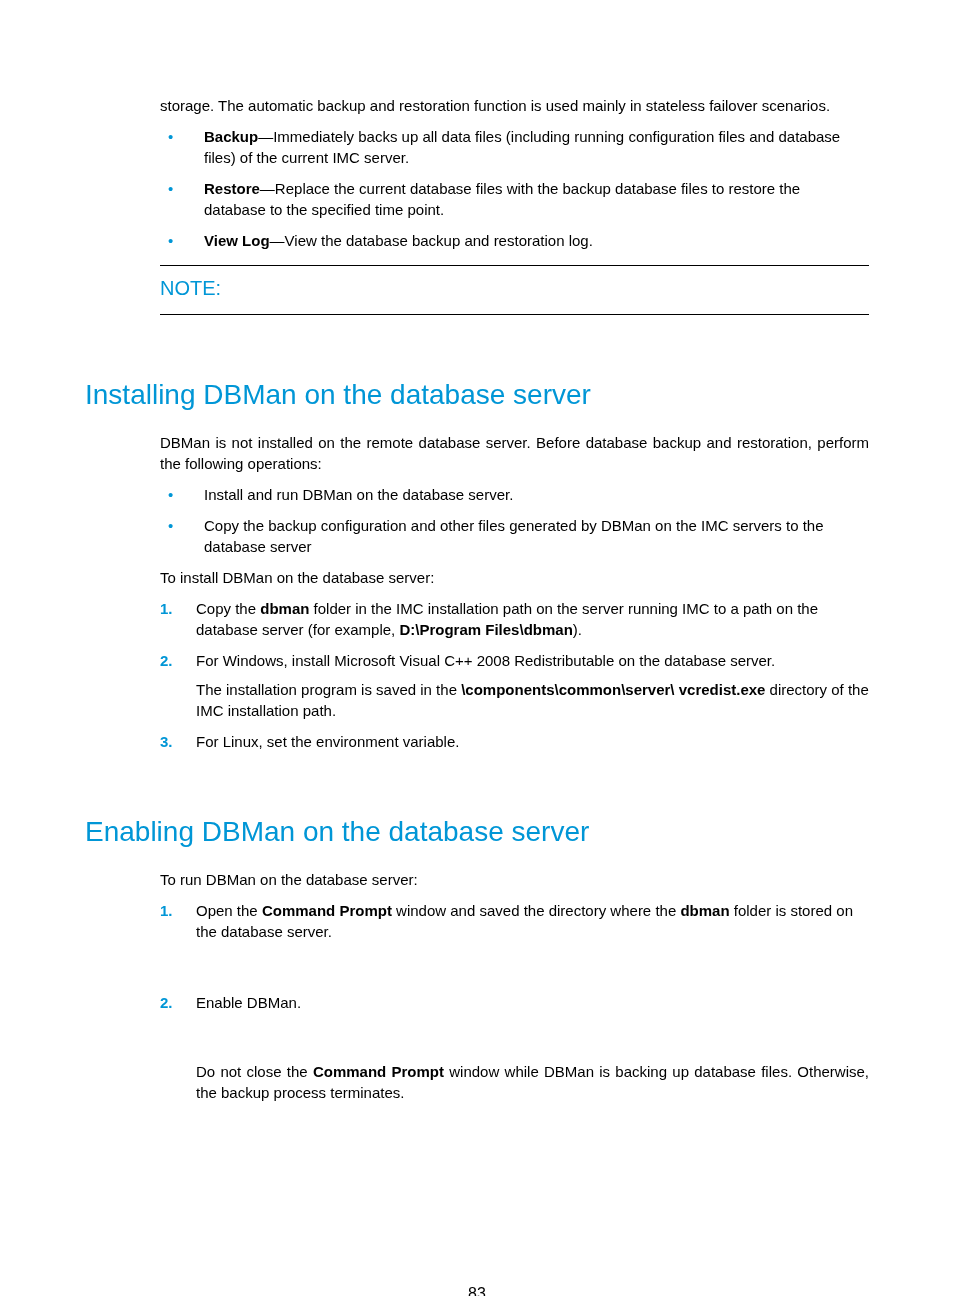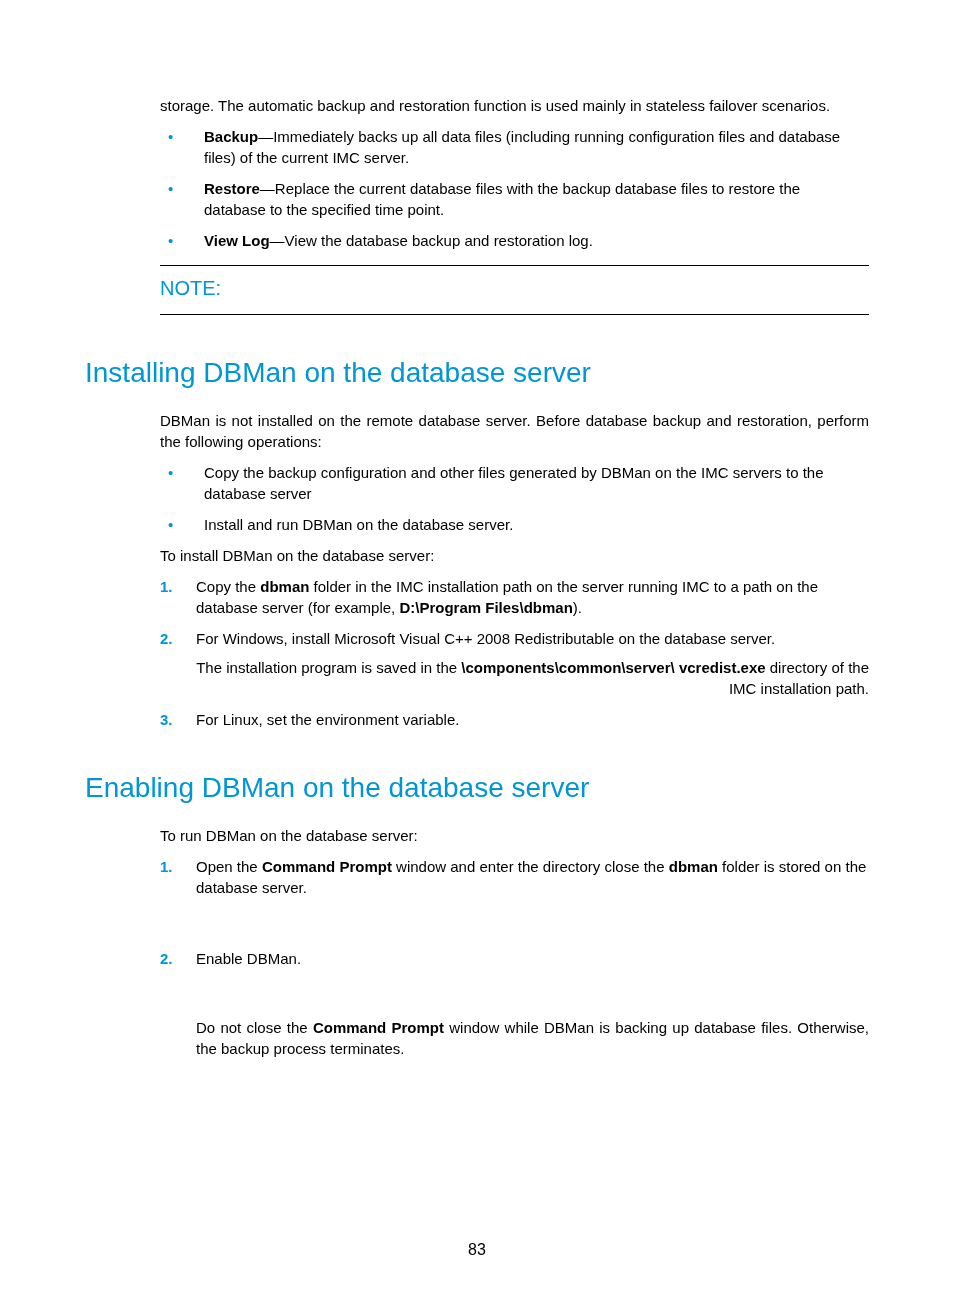--- a/index.html
+++ b/index.html
@@ -48,21 +48,21 @@
   }
   .note-label {
     color: #0096d6;
     font-size: 20px;
     margin-bottom: 4px;
   }
   h2 {
     font-size: 28px;
     font-weight: normal;
     color: #0096d6;
-    margin: 38px 0 18px 0;
+    margin: 60px 0 18px 0;
   }
   ol.steps {
     list-style: none;
     padding: 0;
     margin: 0;
     counter-reset: step;
   }
   ol.steps > li {
     position: relative;
     padding-left: 36px;
@@ -73,21 +73,20 @@
     content: counter(step) ".";
     position: absolute;
     left: 0;
     top: 0;
     color: #0096d6;
     font-weight: bold;
     font-size: 15px;
   }
   .sub-para {
     margin-top: 8px;
-    text-align: right;
   }
   .gap {
     height: 40px;
   }
   .page-number {
     text-align: center;
     font-size: 16px;
     margin-top: 180px;
   }
 </style>
@@ -107,22 +106,22 @@
 
   <div class="note-box">
     <div class="note-label">NOTE:</div>
   </div>
 
   <h2>Installing DBMan on the database server</h2>
 
   <div class="indent">
     <p style="text-align:justify">DBMan is not installed on the remote database server. Before database backup and restoration, perform the following operations:</p>
     <ul class="bullets">
+      <li>Install and run DBMan on the database server.</li>
       <li>Copy the backup configuration and other files generated by DBMan on the IMC servers to the database server</li>
-      <li>Install and run DBMan on the database server.</li>
     </ul>
     <p>To install DBMan on the database server:</p>
     <ol class="steps">
       <li>
         <span>Copy the </span><span class="bold">dbman</span><span> folder in the IMC installation path on the server running IMC to a path on the database server (for example, </span><span class="bold">D:\Program Files\dbman</span><span>).</span>
       </li>
       <li>
         <span>For Windows, install Microsoft Visual C++ 2008 Redistributable on the database server.</span>
         <p class="sub-para"><span>The installation program is saved in the </span><span class="bold">\components\common\server\ vcredist.exe </span><span>directory of the IMC installation path.</span></p>
       </li>
@@ -131,21 +130,21 @@
       </li>
     </ol>
   </div>
 
   <h2>Enabling DBMan on the database server</h2>
 
   <div class="indent">
     <p>To run DBMan on the database server:</p>
     <ol class="steps">
       <li>
-        <span>Open the </span><span class="bold">Command Prompt</span><span> window and enter the directory close the </span><span class="bold">dbman</span><span> folder is stored on the database server.</span>
+        <span>Open the </span><span class="bold">Command Prompt</span><span> window and saved the directory where the </span><span class="bold">dbman</span><span> folder is stored on the database server.</span>
         <div class="gap"></div>
       </li>
       <li>
         <span>Enable DBMan.</span>
         <div class="gap"></div>
         <p class="sub-para" style="text-align:justify"><span>Do not close the </span><span class="bold">Command Prompt</span><span> window while DBMan is backing up database files. Otherwise, the backup process terminates.</span></p>
       </li>
     </ol>
   </div>
 

